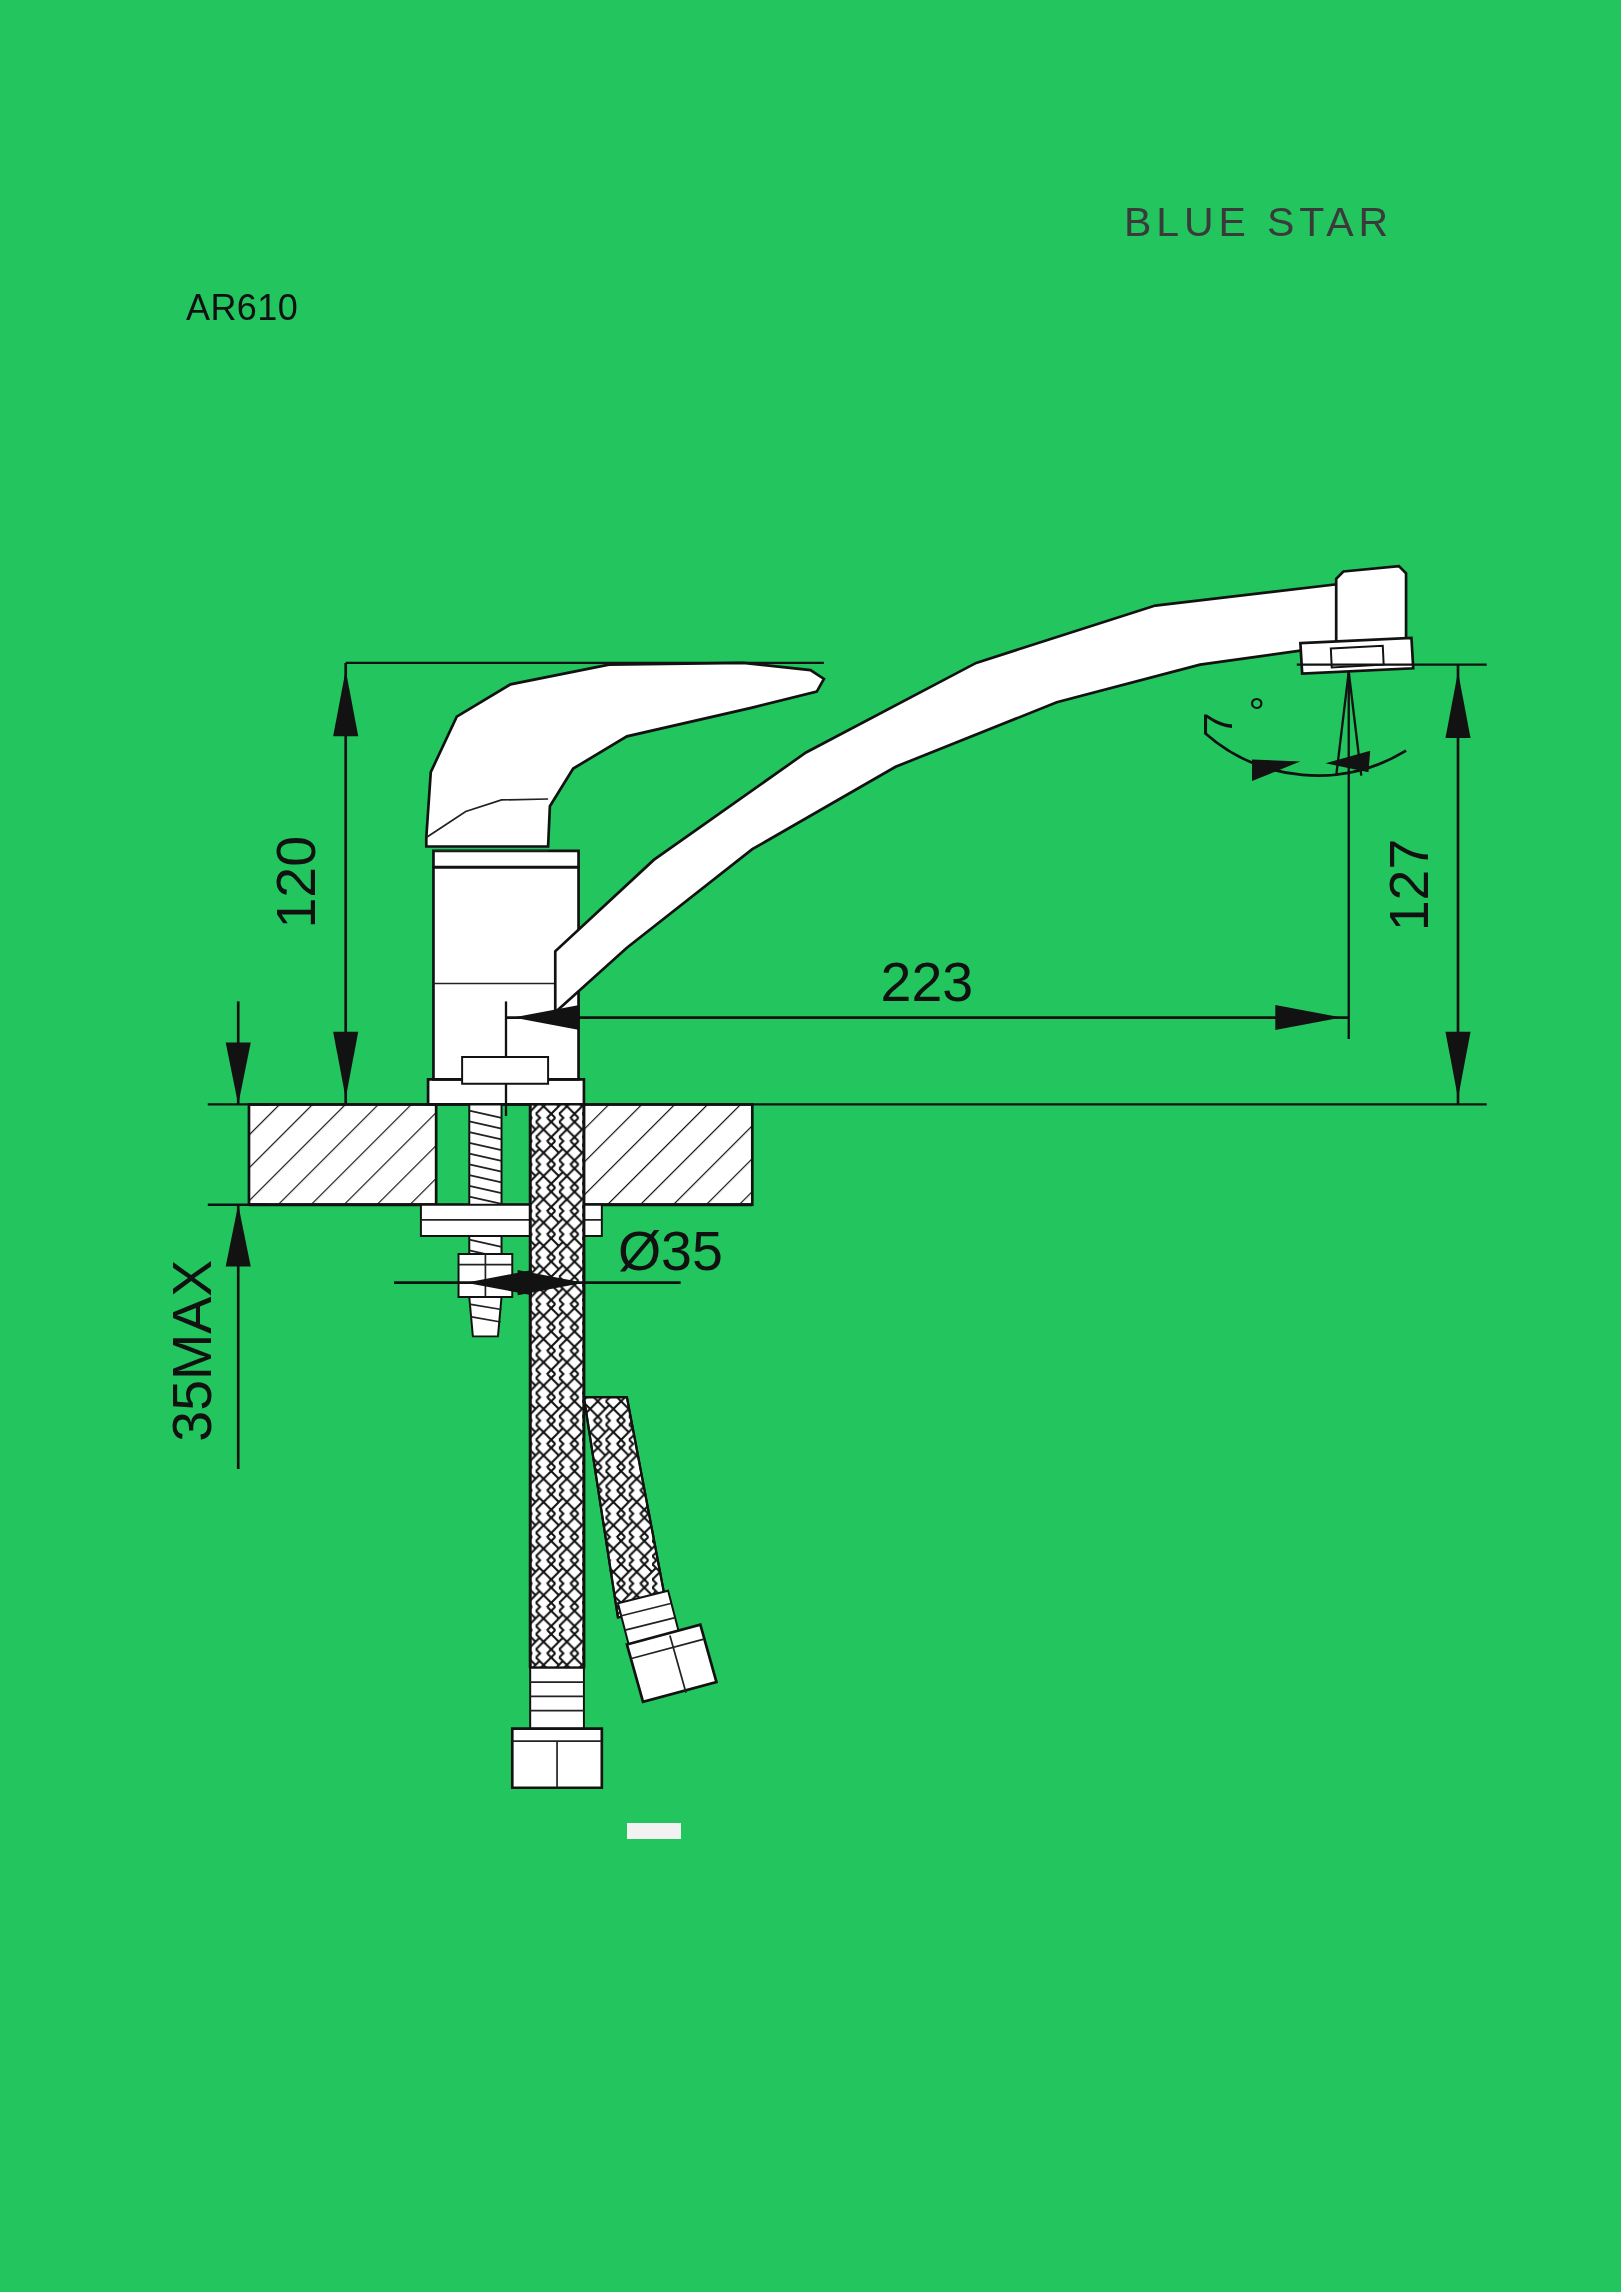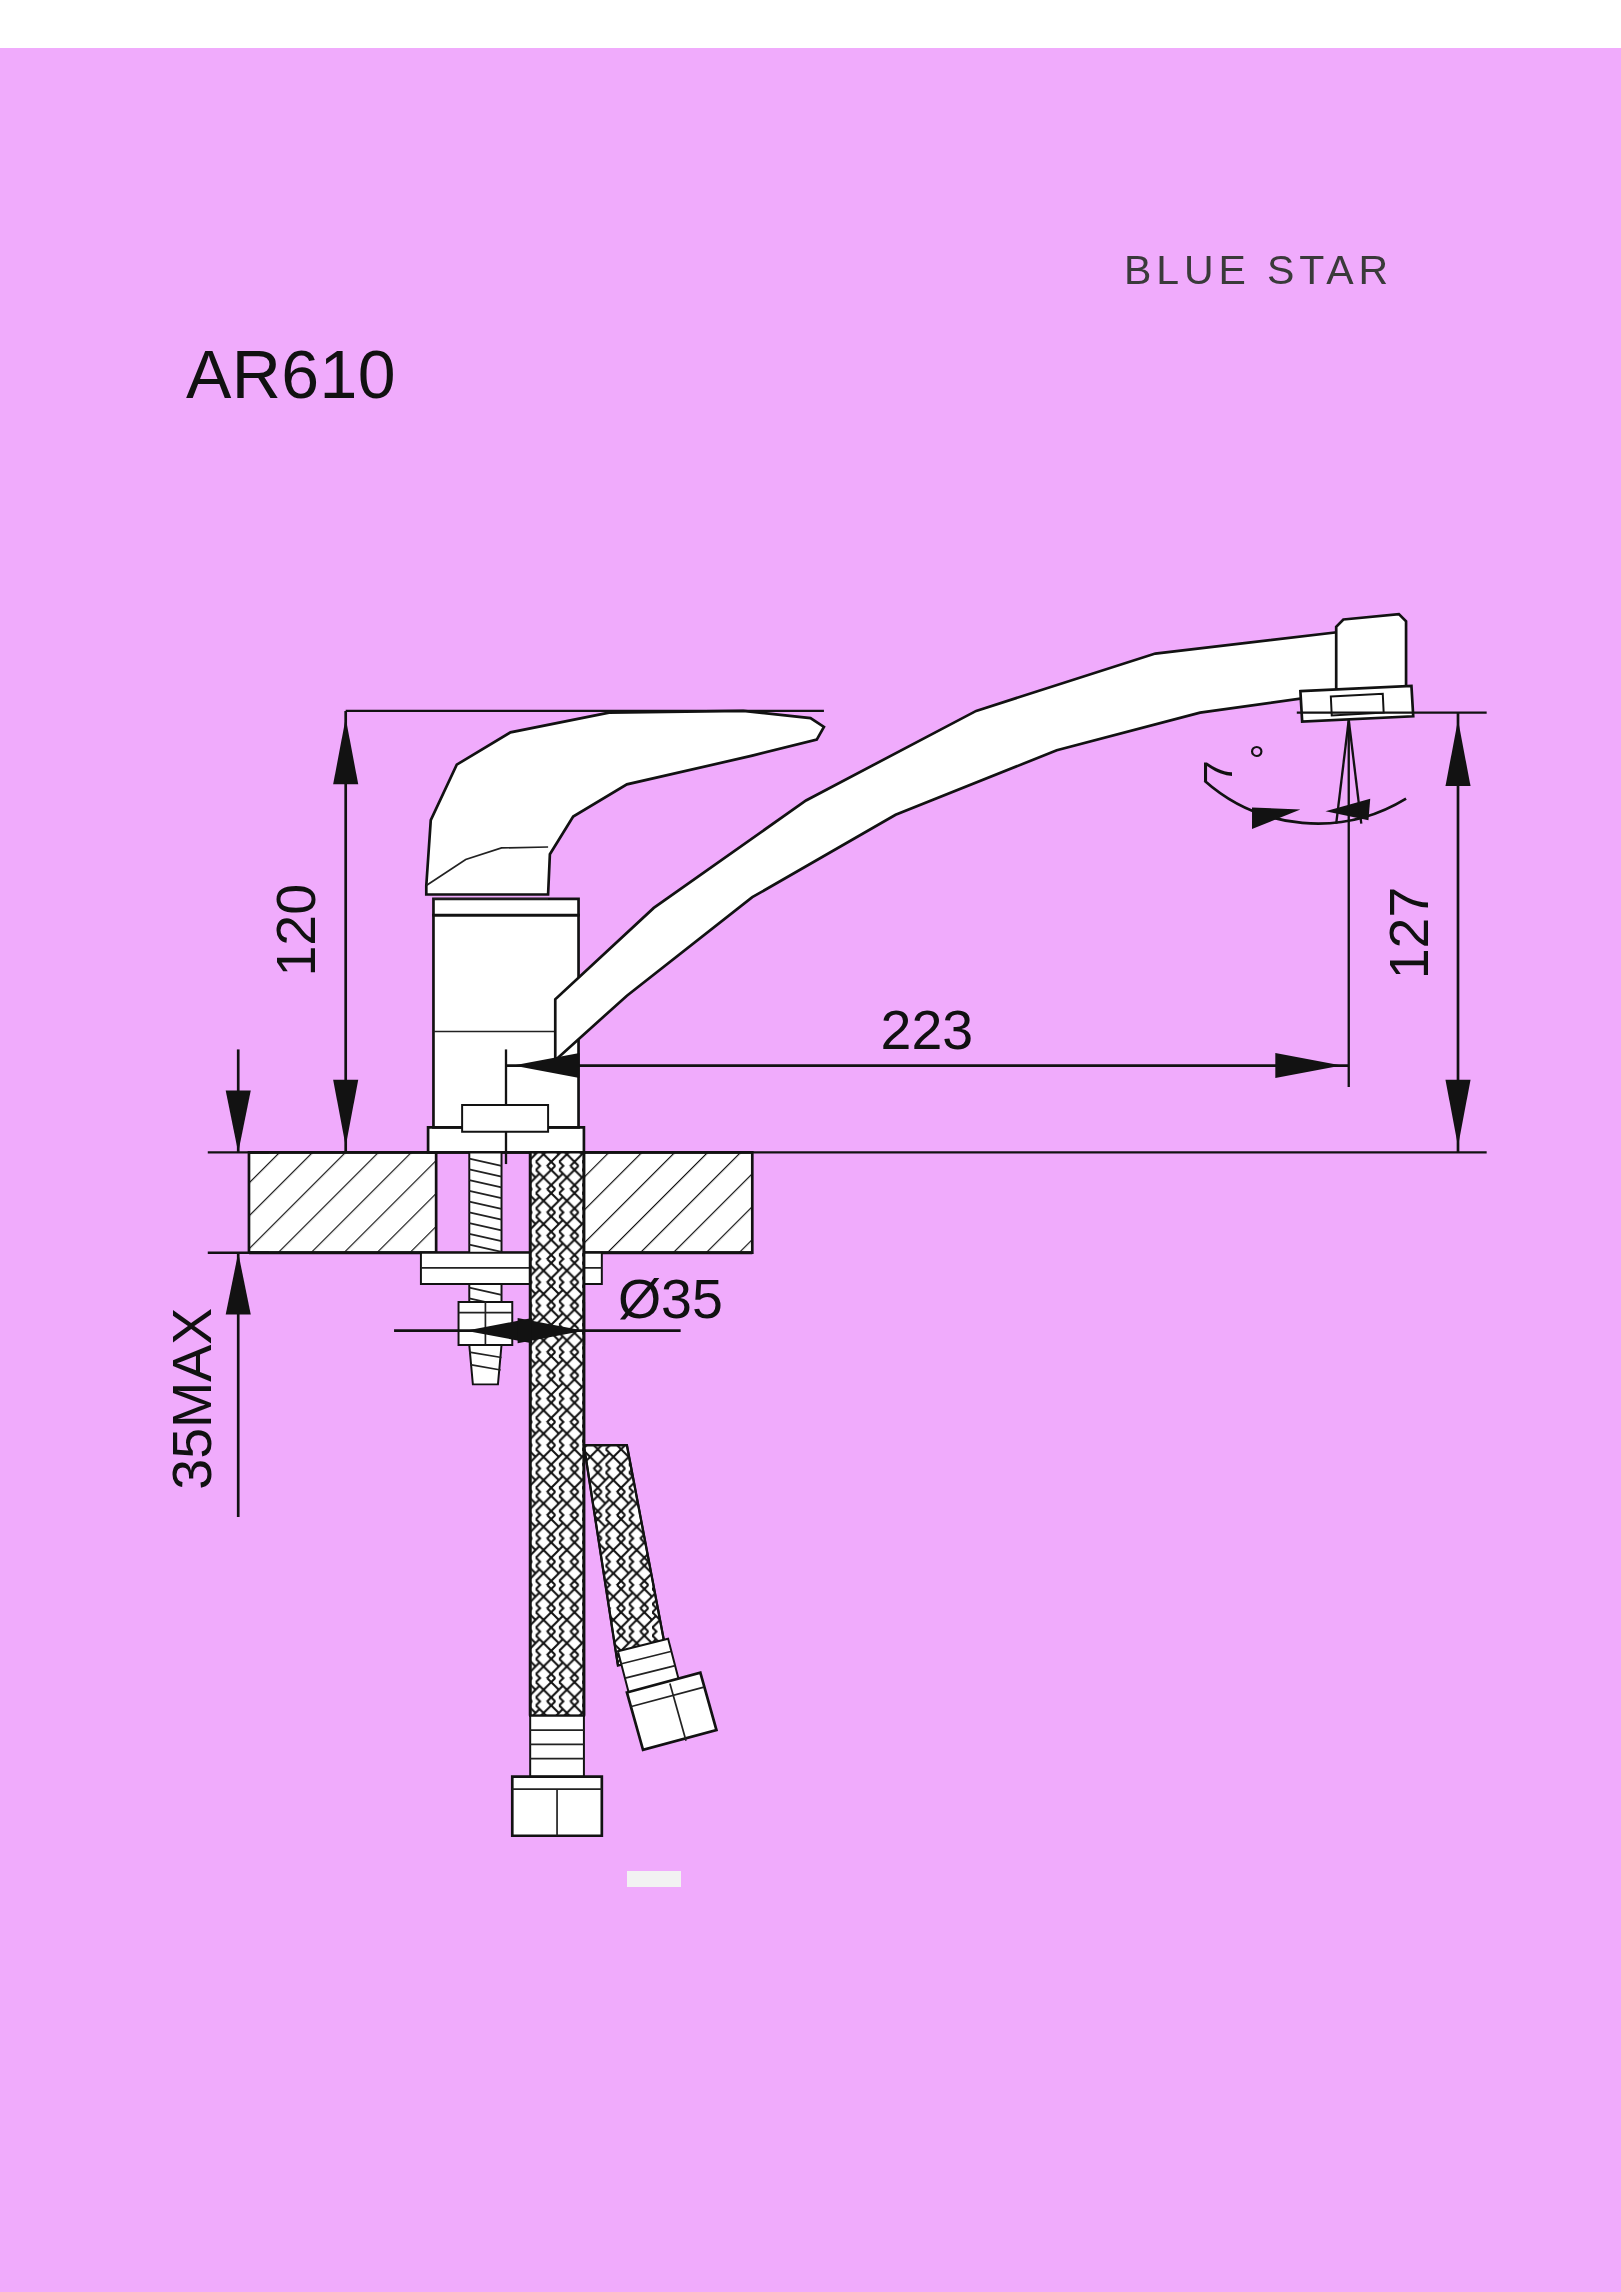--- a/index.html
+++ b/index.html
@@ -10,40 +10,39 @@
   body {
     width: 1621px;
     height: 2293px;
     position: relative;
     font-family: "Liberation Sans", sans-serif;
     overflow: hidden;
   }
   #sheet {
     position: absolute;
     inset: 0;
-    background: #f0abfc;
-    margin-top: 48px;
+    background: #22c55e;
   }
   .brand-logo {
     position: absolute;
     left: 1124px;
     top: 199px;
     font-family: "Liberation Sans", sans-serif;
     font-size: 41px;
     letter-spacing: 4.9px;
     color: #3a3a3a;
     font-weight: 400;
     white-space: nowrap;
   }
   .model-code {
     position: absolute;
     left: 186px;
     top: 287px;
     font-family: "Liberation Sans", sans-serif;
-    font-size: 68px;
+    font-size: 36px;
     color: #111111;
     font-weight: 400;
     letter-spacing: 0.4px;
     white-space: nowrap;
   }
   svg.drawing {
     position: absolute;
     left: 0;
     top: 0;
     width: 1621px;

